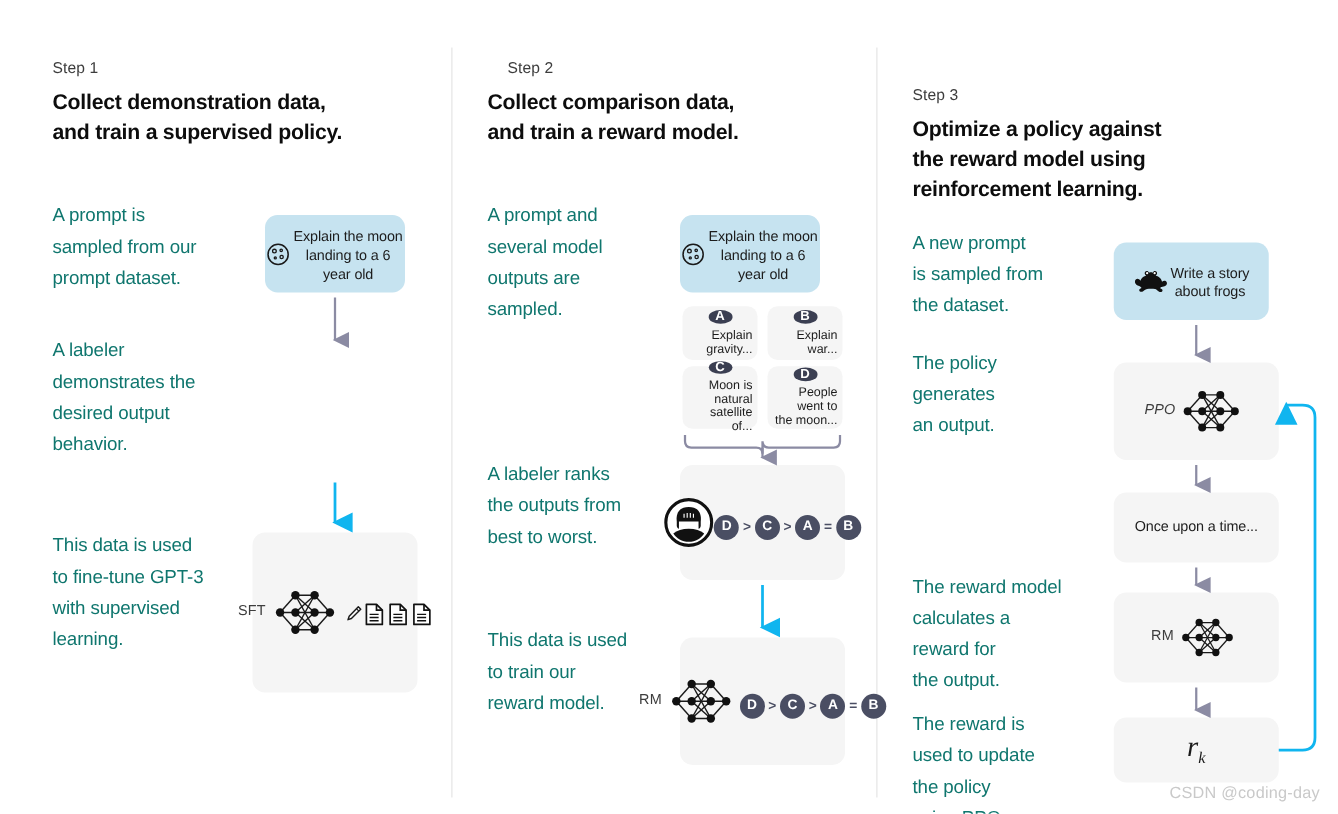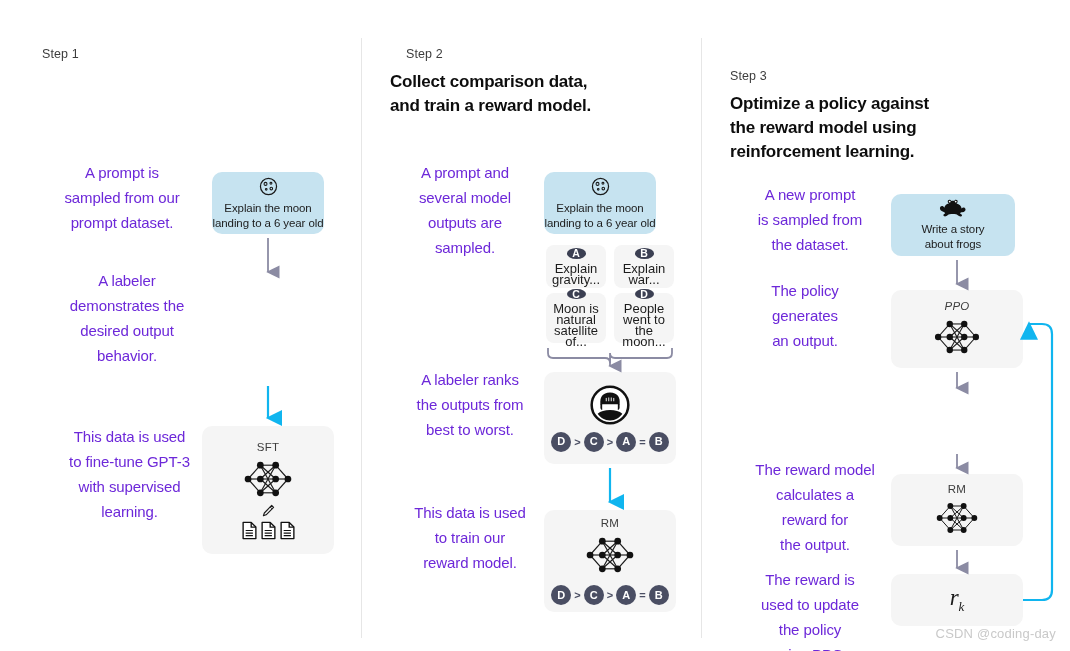--- a/index.html
+++ b/index.html
@@ -21,44 +21,44 @@
   .div-2{left:701px;}
 
   .step-label{
     position:absolute;font-size:12.5px;color:#3d3d3d;letter-spacing:.1px;
   }
   .step-title{
     position:absolute;font-size:17px;font-weight:bold;line-height:24px;
     color:#0d0d0d;letter-spacing:-.2px;
   }
   .body-text{
-    position:absolute;font-size:15px;line-height:25px;color:#6d28d9;
-    letter-spacing:-.1px;white-space:pre-line;text-align:center;
+    position:absolute;font-size:15px;line-height:25px;color:#0f766e;
+    letter-spacing:-.1px;white-space:pre-line;
   }
 
   .card{
     position:absolute;border-radius:10px;box-sizing:border-box;
-    display:flex;flex-direction:column;align-items:center;justify-content:center;
+    display:flex;flex-direction:row;align-items:center;justify-content:center;
   }
   .card-gray{background:#f5f5f5;}
   .card-blue{background:#c6e3f0;}
   .card-text{
     font-size:11.5px;line-height:15px;text-align:center;color:#1c1c1c;
     letter-spacing:-.1px;white-space:pre-line;
   }
   .card-title{
     font-size:11.5px;color:#3d3d3d;letter-spacing:.2px;margin-bottom:3px;
   }
   .mini-card{
     position:absolute;background:#f5f5f5;border-radius:8px;box-sizing:border-box;
     display:flex;flex-direction:column;align-items:center;justify-content:center;
     padding:6px 4px;
   }
   .mini-text{
-    font-size:13px;line-height:11px;text-align:center;color:#1c1c1c;
+    font-size:10px;line-height:11px;text-align:right;color:#1c1c1c;
     white-space:pre-line;margin-top:4px;
   }
   .badge{
     width:19px;height:19px;border-radius:50%;background:#3b3f52;color:#fff;
     font-size:10.5px;font-weight:bold;display:flex;align-items:center;
     justify-content:center;line-height:1;
   }
   .rank-row{display:flex;align-items:center;gap:3px;margin-top:7px;}
   .rank-badge{
     width:20px;height:20px;border-radius:50%;background:#4a4e63;color:#fff;
@@ -78,20 +78,22 @@
 </head>
 <body>
 
 <div class="board">
 
   <div class="divider div-1"></div>
   <div class="divider div-2"></div>
 
   <div class="col col-1">
     <div class="step-label" style="left:42px;top:47px;">Step 1</div>
+    <div class="step-title" style="left:42px;top:70px;width:300px;white-space:pre-line;">Collect demonstration data,
+and train a supervised policy.</div>
 
     <div class="body-text" style="left:42px;top:160px;width:160px;">A prompt is
 sampled from our
 prompt dataset.</div>
     <div class="body-text" style="left:42px;top:268px;width:170px;">A labeler
 demonstrates the
 desired output
 behavior.</div>
     <div class="body-text" style="left:42px;top:424px;width:175px;">This data is used
 to fine-tune GPT-3
@@ -376,20 +378,23 @@
               <circle cx="30" cy="30" r="4.4"></circle>
               <circle cx="30" cy="48" r="4.4"></circle>
             <circle cx="50" cy="12" r="4.4"></circle>
               <circle cx="50" cy="30" r="4.4"></circle>
               <circle cx="50" cy="48" r="4.4"></circle>
           </g>
         </svg>
       </span>
     </div>
 
+    <div class="card card-gray" style="left:189px;top:372px;width:132px;height:56px;">
+      <div class="card-text">Once upon a time...</div>
+    </div>
 
     <div class="card card-gray" style="left:189px;top:452px;width:132px;height:72px;">
       <div class="card-title">RM</div>
       <span>
         <svg width="54" height="40" viewBox="0 0 80 60">
           <g stroke="#1a1a1a" stroke-width="1.5">
             <line x1="14" y1="30" x2="30" y2="12"></line>
               <line x1="14" y1="30" x2="30" y2="30"></line>
               <line x1="14" y1="30" x2="30" y2="48"></line>
             <line x1="66" y1="30" x2="50" y2="12"></line>

